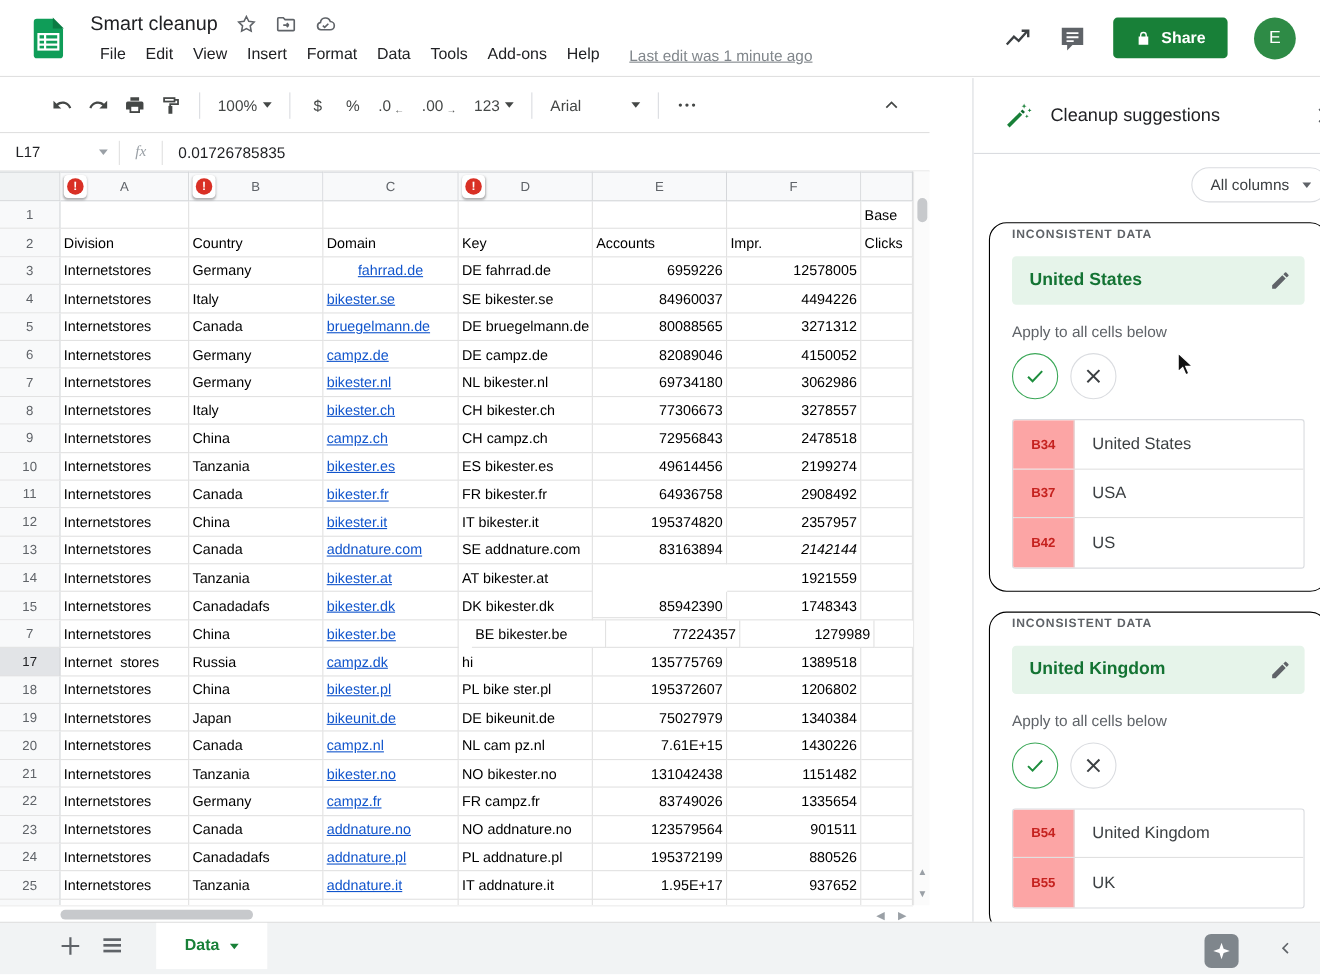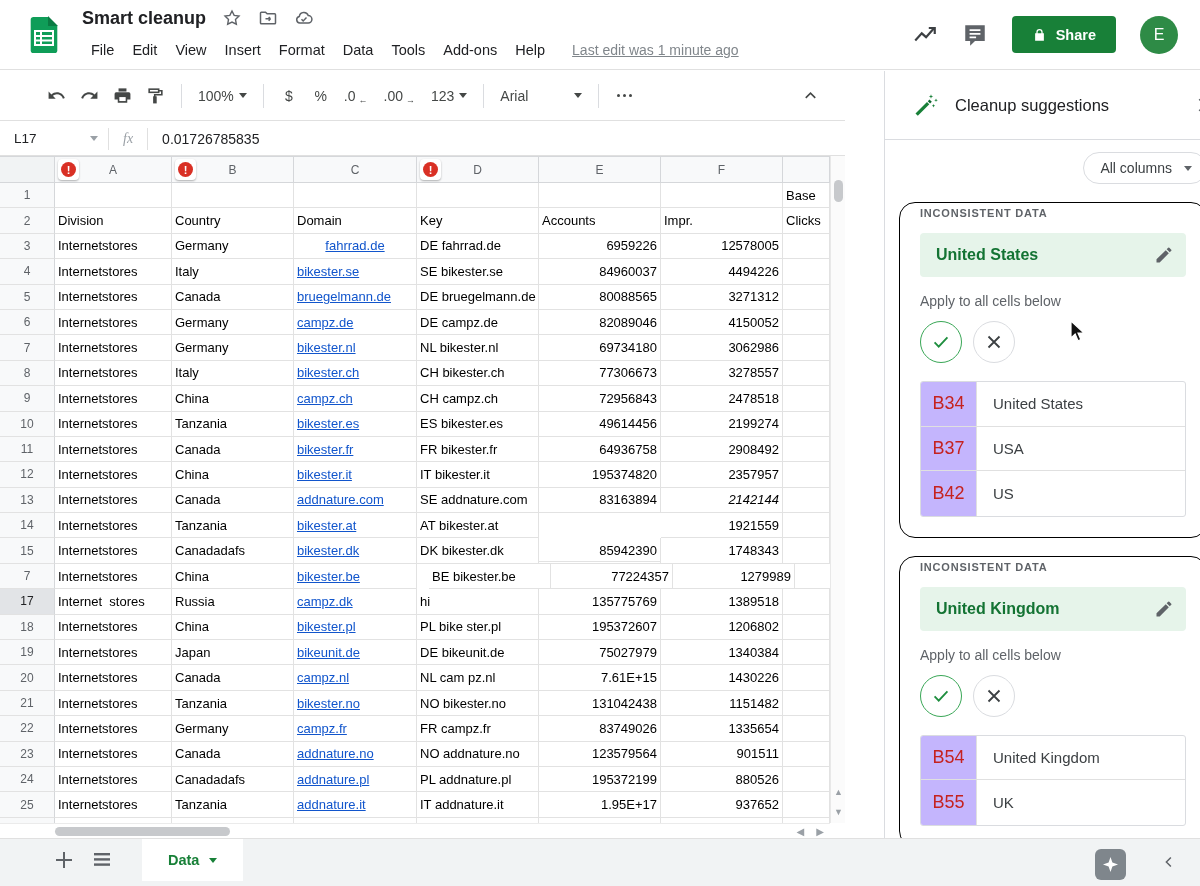--- a/index.html
+++ b/index.html
@@ -4,21 +4,21 @@
 <style>
   html,body{margin:0;padding:0;background:#fff;}
   *{box-sizing:border-box;}
   #app{position:relative;width:1200px;height:886px;overflow:hidden;background:#fff;
        font-family:"Liberation Sans",sans-serif;color:#202124;}
   
   .header{position:absolute;left:0;top:0;width:1200px;height:70px;background:#fff;
           border-bottom:1px solid #e0e0e0;display:flex;align-items:center;}
   .logo{width:40px;height:40px;margin:0 18px 0 24px;flex:0 0 auto;}
   .header-main{display:flex;flex-direction:column;justify-content:center;gap:2px;}
-  .title-row{display:flex;gap:16px;height:28px;font-weight:bold;}
+  .title-row{display:flex;align-items:center;gap:16px;height:28px;}
   .doc-title{font-size:18px;color:#202124;}
   .h-icon{width:20px;height:20px;display:inline-flex;}
   .menu{display:flex;align-items:center;height:24px;}
   .menu-item{font-size:14.5px;color:#202124;padding:0 9px;cursor:default;}
   .last-edit{font-size:14px;color:#80868b;text-decoration:underline;margin-left:18px;white-space:nowrap;}
   .header-right{margin-left:auto;display:flex;align-items:center;gap:24px;padding-right:22px;}
   .hr-icon{width:26px;height:26px;display:inline-flex;}
   .share-btn{display:flex;align-items:center;gap:9px;background:#188038;color:#fff;border:none;
              border-radius:4px;height:37px;padding:0 20px;font-size:14.5px;font-weight:bold;
              font-family:inherit;}
@@ -95,22 +95,22 @@
   .pencil{width:20px;height:20px;display:inline-flex;}
   .apply{margin-top:16px;font-size:14px;color:#5f6368;}
   .actions{margin-top:12px;display:flex;gap:11px;}
   .circle{width:42px;height:42px;border-radius:50%;background:#fff;display:flex;align-items:center;
           justify-content:center;border:1.5px solid #dadce0;padding:0;}
   .circle.ok{border-color:#3aa757;}
   .circle svg{width:22px;height:22px;}
   .cell-list{margin-top:18px;border:1px solid #dadce0;border-radius:3px;overflow:hidden;}
   .cl-row{display:flex;height:44.5px;border-bottom:1px solid #e0e0e0;}
   .cl-row:last-child{border-bottom:none;}
-  .cl-ref{width:56px;background:#c4b5fd;border-right:1px solid #e0e0e0;display:flex;align-items:center;
-          justify-content:center;color:#c5221f;font-size:18px;font-weight:normal;flex:0 0 auto;}
+  .cl-ref{width:56px;background:#fca5a5;border-right:1px solid #e0e0e0;display:flex;align-items:center;
+          justify-content:center;color:#c5221f;font-size:12px;font-weight:bold;flex:0 0 auto;}
   .cl-val{display:flex;align-items:center;padding-left:16px;font-size:15px;color:#3c4043;}
   .pscroll{position:absolute;right:4px;top:76px;width:8px;height:157px;border-radius:4px;background:#dadce0;}
   
   .bottombar{position:absolute;left:0;top:838px;width:1200px;height:48px;background:#f1f3f4;
              border-top:1px solid #e0e0e0;display:flex;align-items:flex-start;}
   .bb-icon{width:24px;height:24px;display:inline-flex;align-items:center;justify-content:center;
            color:#5f6368;margin-top:9px;}
   .add-sheet{margin-left:52px;}
   .all-sheets{margin-left:14px;}
   .sheet-tab{margin-left:28px;height:42px;background:#fff;display:flex;align-items:center;gap:10px;

